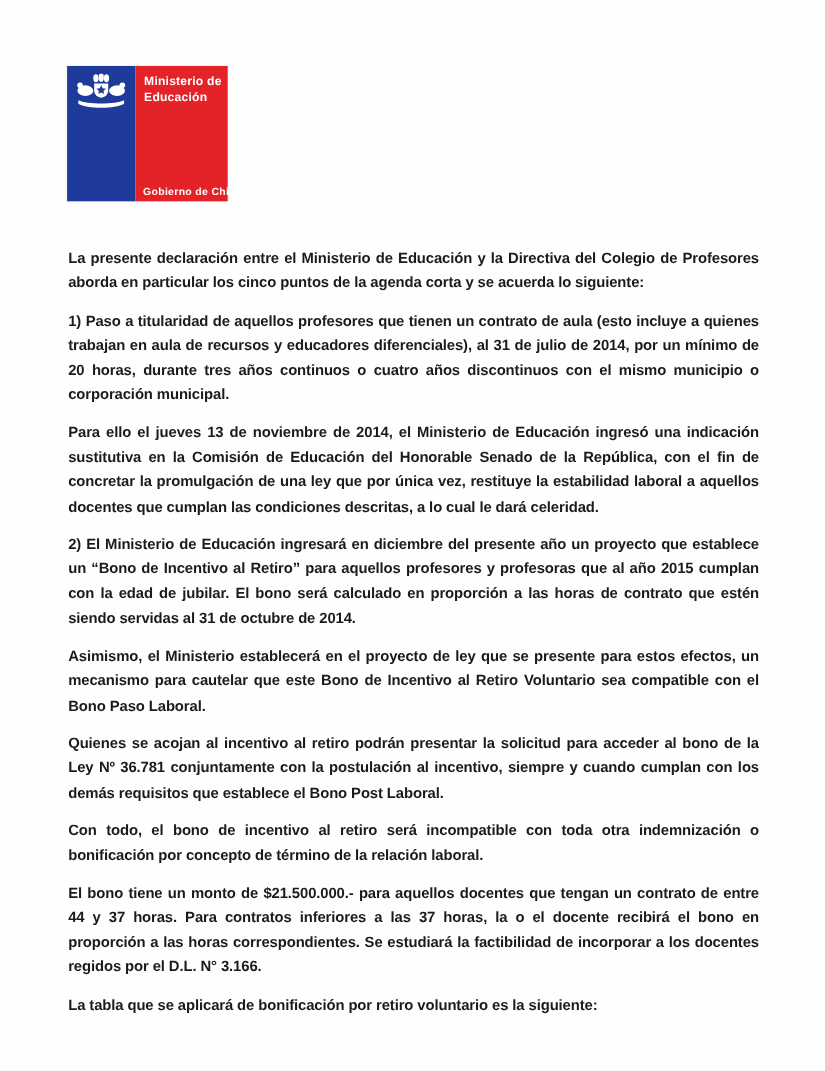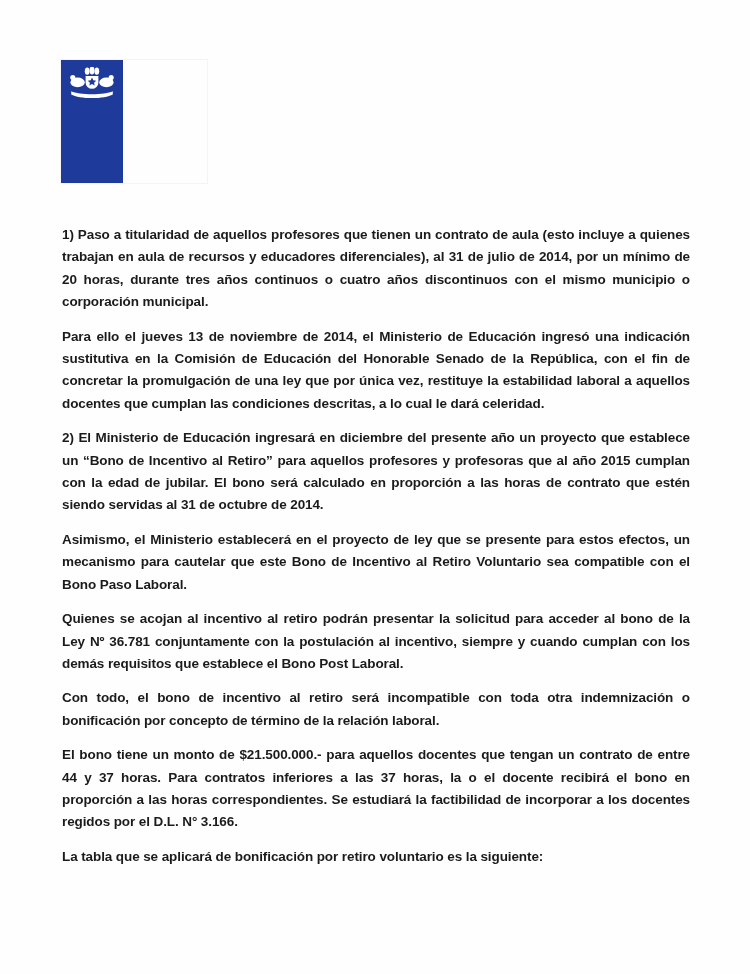--- a/index.html
+++ b/index.html
@@ -107,24 +107,32 @@
           <circle cx="54" cy="13" r="3.2"></circle>
 
           <path d="M22 11 h16 v8 a8 8 0 0 1 -16 0 z"></path>
 
           <path d="M4 30 C 14 35, 46 35, 56 30 L56 34 C 46 40, 14 40, 4 34 Z"></path>
         </g>
 
         <path d="M30 13 l1.6 3.4 3.7 0.4 -2.7 2.5 0.7 3.6 -3.3 -1.8 -3.3 1.8 0.7 -3.6 -2.7 -2.5 3.7 -0.4 z" fill="#1e3a9a"></path>
       </svg>
     </div>
+    <div class="logo-red">
+      <div class="ministry-name">
+        <div>Ministerio de</div>
+        <div>Educación</div>
+      </div>
+      <div class="government">Gobierno de Chile</div>
+    </div>
   </div>
 
 
   <div class="doc-body">
+    <p>La presente declaración entre el Ministerio de Educación y la Directiva del Colegio de Profesores aborda en particular los cinco puntos de la agenda corta y se acuerda lo siguiente:</p>
     <p>1) Paso a titularidad de aquellos profesores que tienen un contrato de aula (esto incluye a quienes trabajan en aula de recursos y educadores diferenciales), al 31 de julio de 2014, por un mínimo de 20 horas, durante tres años continuos o cuatro años discontinuos con el mismo municipio o corporación municipal.</p>
     <p>Para ello el jueves 13 de noviembre de 2014, el Ministerio de Educación ingresó una indicación sustitutiva en la Comisión de Educación del Honorable Senado de la República, con el fin de concretar la promulgación de una ley que por única vez, restituye la estabilidad laboral a aquellos docentes que cumplan las condiciones descritas, a lo cual le dará celeridad.</p>
     <p>2) El Ministerio de Educación ingresará en diciembre del presente año un proyecto que establece un “Bono de Incentivo al Retiro” para aquellos profesores y profesoras que al año 2015 cumplan con la edad de jubilar. El bono será calculado en proporción a las horas de contrato que estén siendo servidas al 31 de octubre de 2014.</p>
     <p>Asimismo, el Ministerio establecerá en el proyecto de ley que se presente para estos efectos, un mecanismo para cautelar que este Bono de Incentivo al Retiro Voluntario sea compatible con el Bono Paso Laboral.</p>
     <p>Quienes se acojan al incentivo al retiro podrán presentar la solicitud para acceder al bono de la Ley Nº 36.781 conjuntamente con la postulación al incentivo, siempre y cuando cumplan con los demás requisitos que establece el Bono Post Laboral.</p>
     <p>Con todo, el bono de incentivo al retiro será incompatible con toda otra indemnización o bonificación por concepto de término de la relación laboral.</p>
     <p>El bono tiene un monto de $21.500.000.- para aquellos docentes que tengan un contrato de entre 44 y 37 horas. Para contratos inferiores a las 37 horas, la o el docente recibirá el bono en proporción a las horas correspondientes. Se estudiará la factibilidad de incorporar a los docentes regidos por el D.L. N° 3.166.</p>
     <p>La tabla que se aplicará de bonificación por retiro voluntario es la siguiente:</p>
   </div>
 

